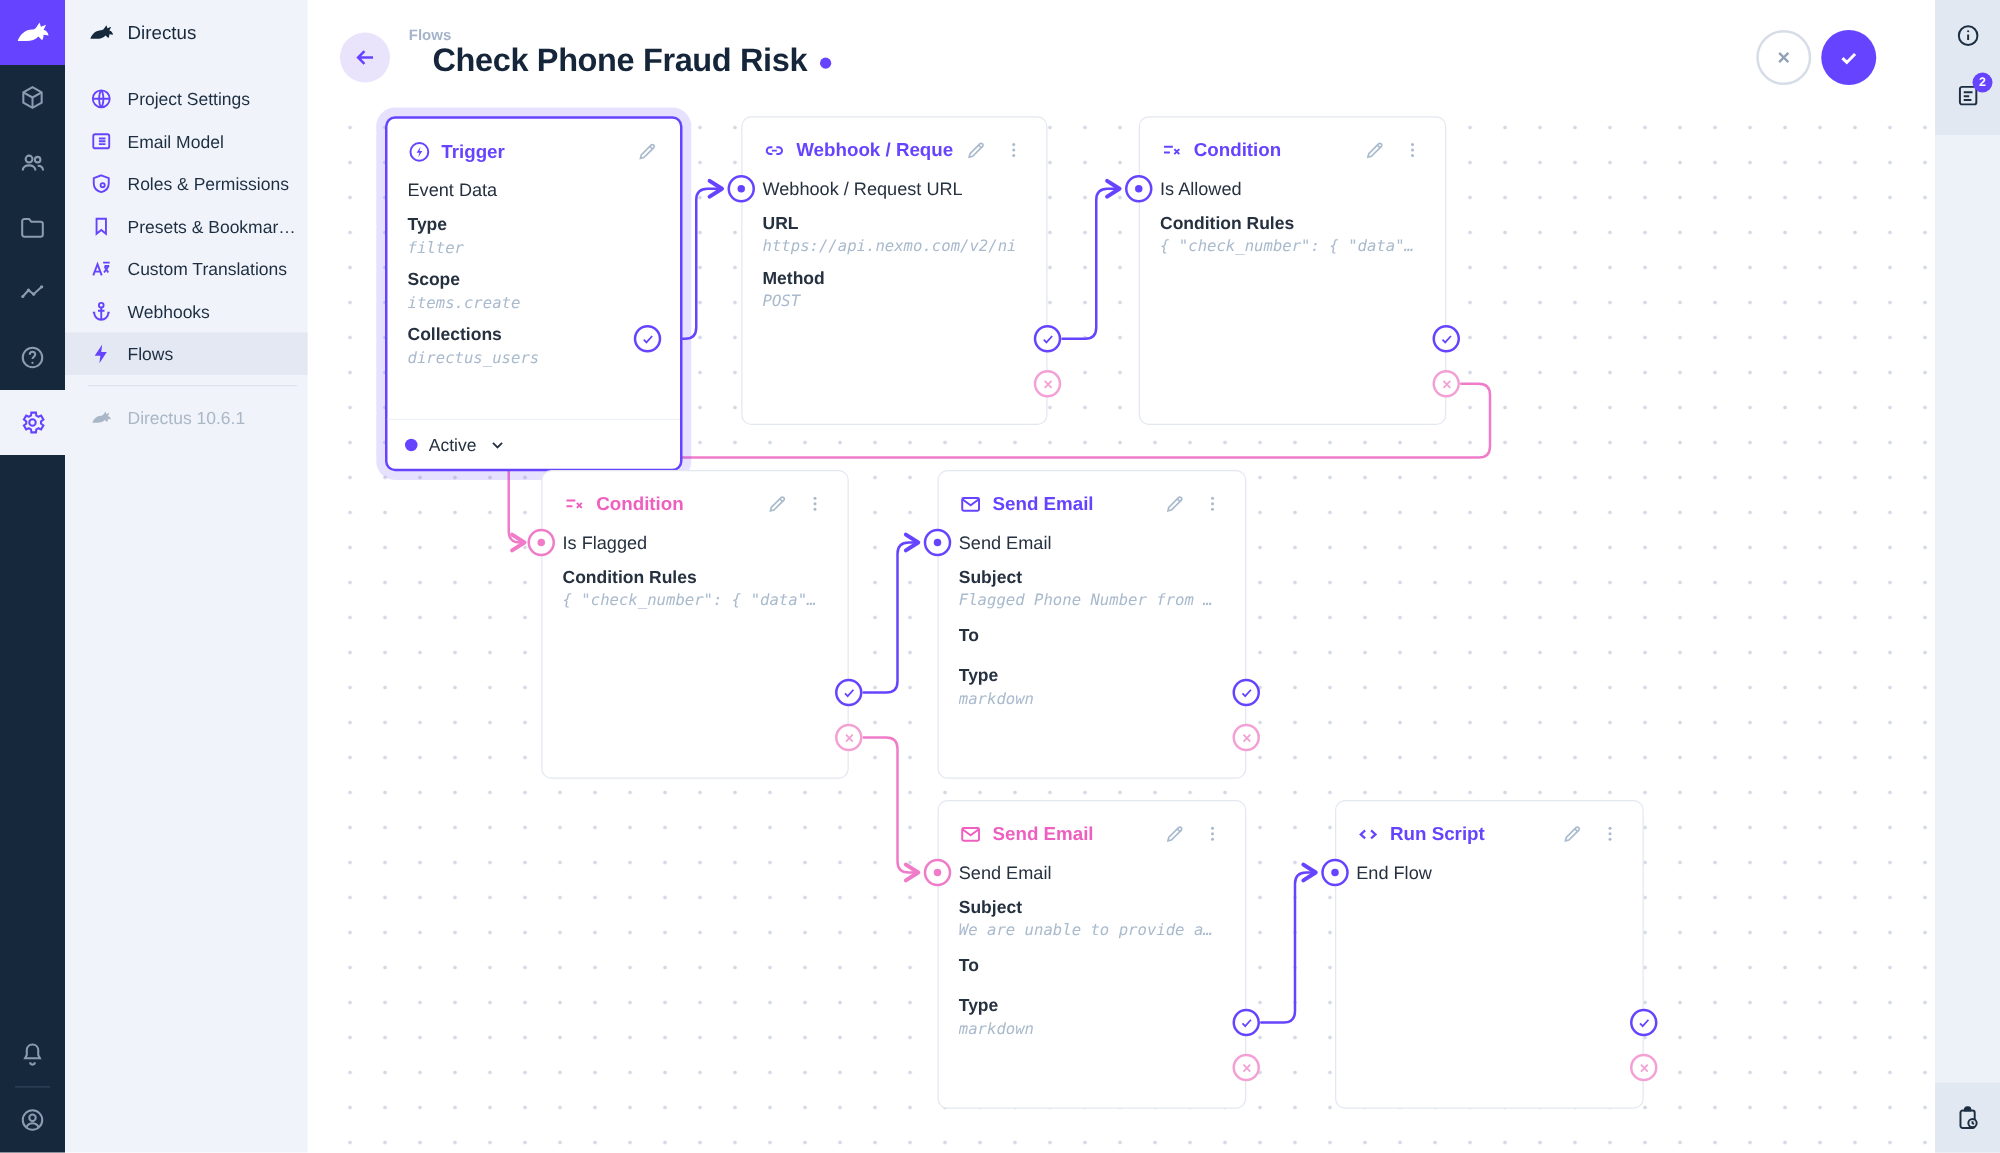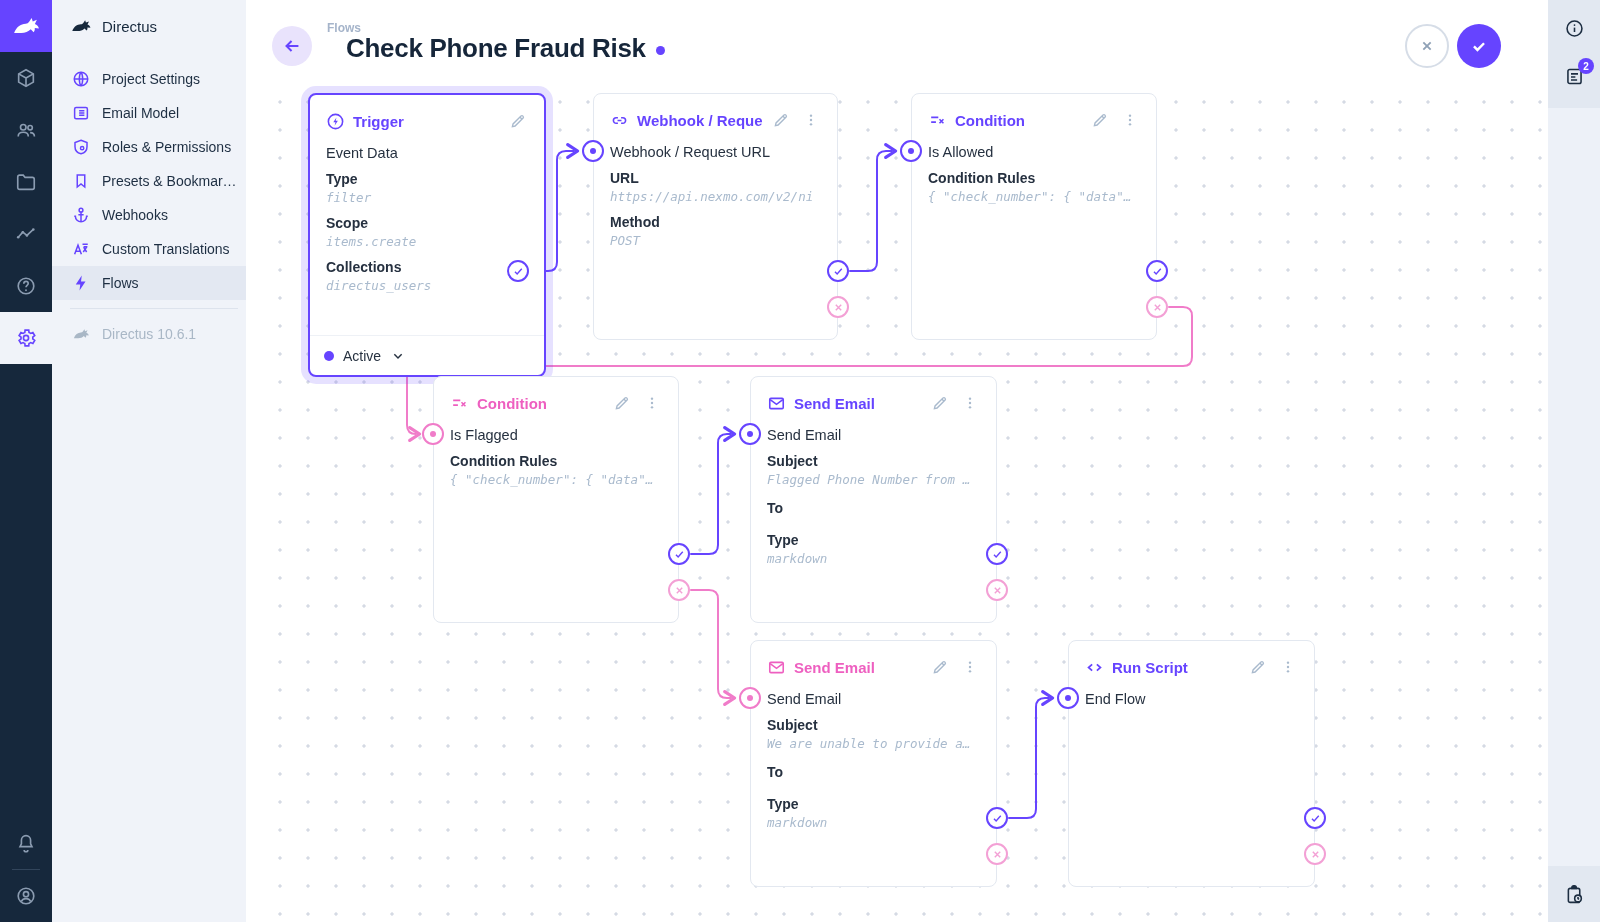--- a/index.html
+++ b/index.html
@@ -206,34 +206,34 @@
       <span class="n-icon">
           <svg width="18" height="18" viewBox="0 0 24 24" fill="none" stroke="currentColor" stroke-width="2">
             <path d="M7 4h10v16l-5-4-5 4z"></path>
           </svg>
         </span>
       <span class="n-label">Presets &amp; Bookmar…</span>
     </li>
     <li class="nav-item">
       <span class="n-icon">
           <svg width="18" height="18" viewBox="0 0 24 24" fill="none" stroke="currentColor" stroke-width="2">
-            <circle cx="12" cy="5.5" r="2.5"></circle>
-            <path d="M12 8v13M12 21c-4 0-7.5-3-7.5-7.5H3M12 21c4 0 7.5-3 7.5-7.5H21M8.5 11.5h7"></path>
+            <path d="M3.5 19L8 7l4.5 12M5 15h6"></path>
+            <path d="M14 5.5h7M15.5 9l5-0M15 16l4.5-6.5M15.5 9.5l4 6.5"></path>
           </svg>
         </span>
-      <span class="n-label">Webhooks</span>
+      <span class="n-label">Custom Translations</span>
     </li>
     <li class="nav-item">
       <span class="n-icon">
           <svg width="18" height="18" viewBox="0 0 24 24" fill="none" stroke="currentColor" stroke-width="2">
-            <path d="M3.5 19L8 7l4.5 12M5 15h6"></path>
-            <path d="M14 5.5h7M15.5 9l5-0M15 16l4.5-6.5M15.5 9.5l4 6.5"></path>
+            <circle cx="12" cy="5.5" r="2.5"></circle>
+            <path d="M12 8v13M12 21c-4 0-7.5-3-7.5-7.5H3M12 21c4 0 7.5-3 7.5-7.5H21M8.5 11.5h7"></path>
           </svg>
         </span>
-      <span class="n-label">Custom Translations</span>
+      <span class="n-label">Webhooks</span>
     </li>
     <li class="nav-item active">
       <span class="n-icon">
           <svg width="18" height="18" viewBox="0 0 24 24">
             <path fill="currentColor" d="M13 2L5 14h6l-1 8 8-12h-6z"></path>
           </svg>
         </span>
       <span class="n-label">Flows</span>
     </li>
   </ul>

